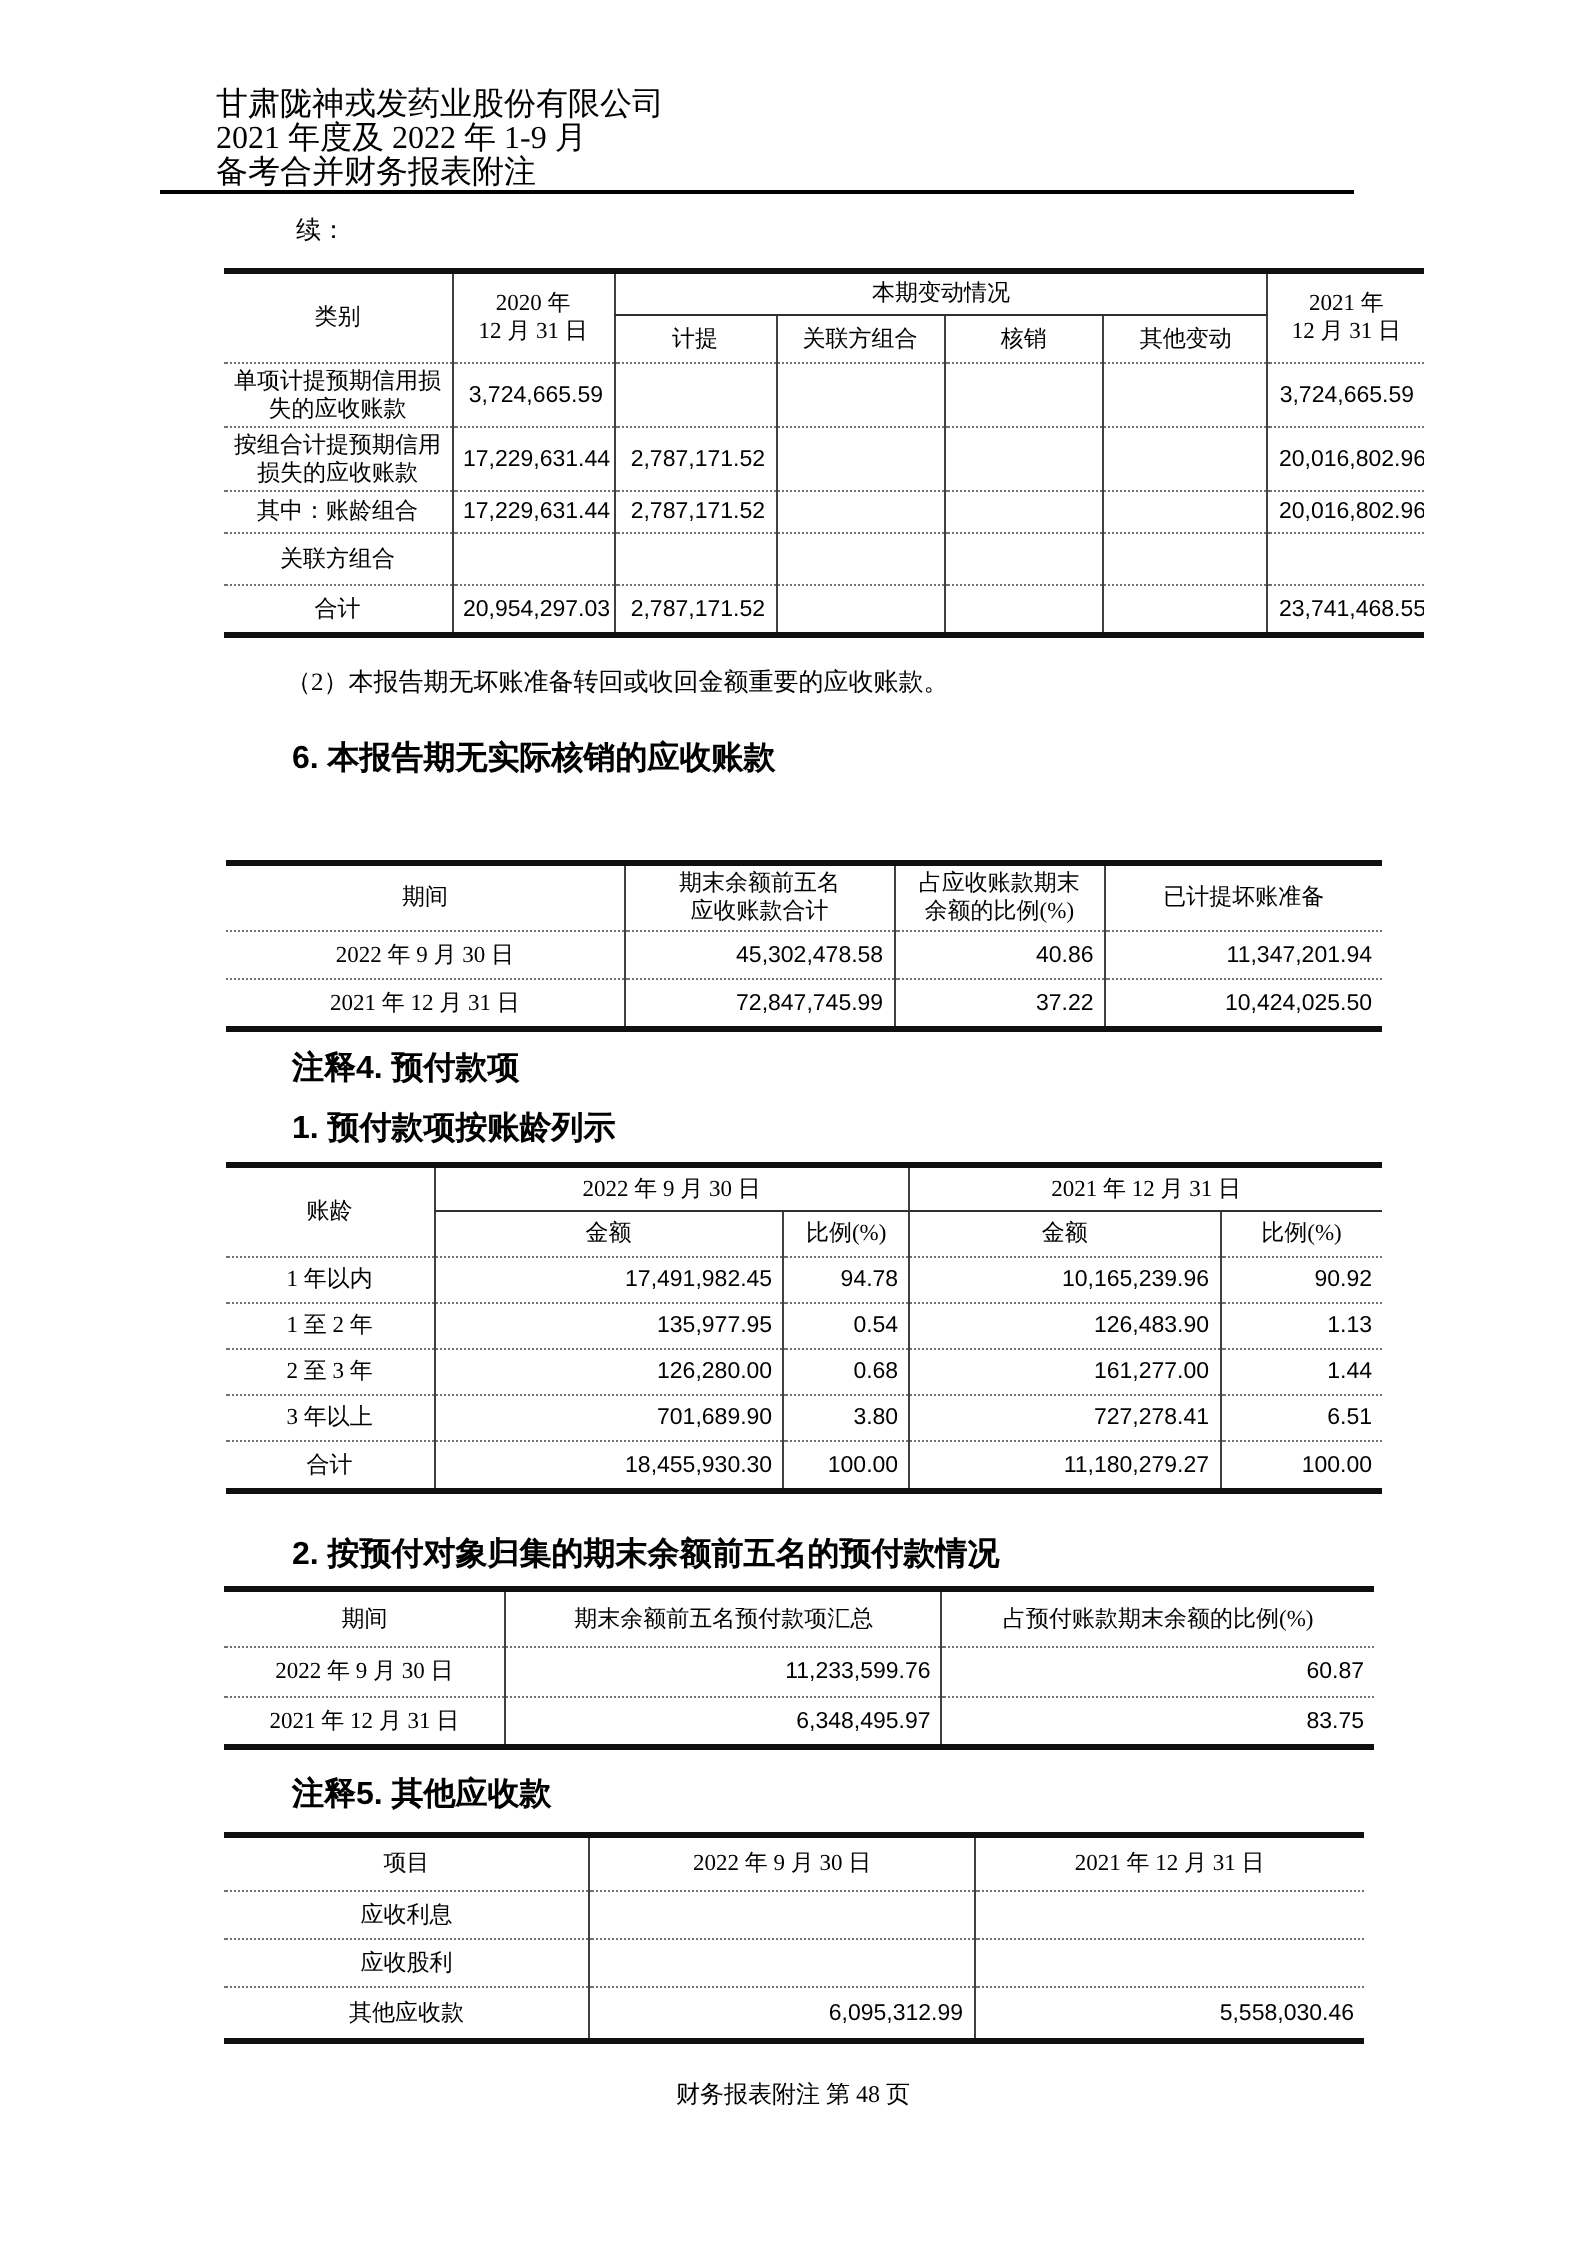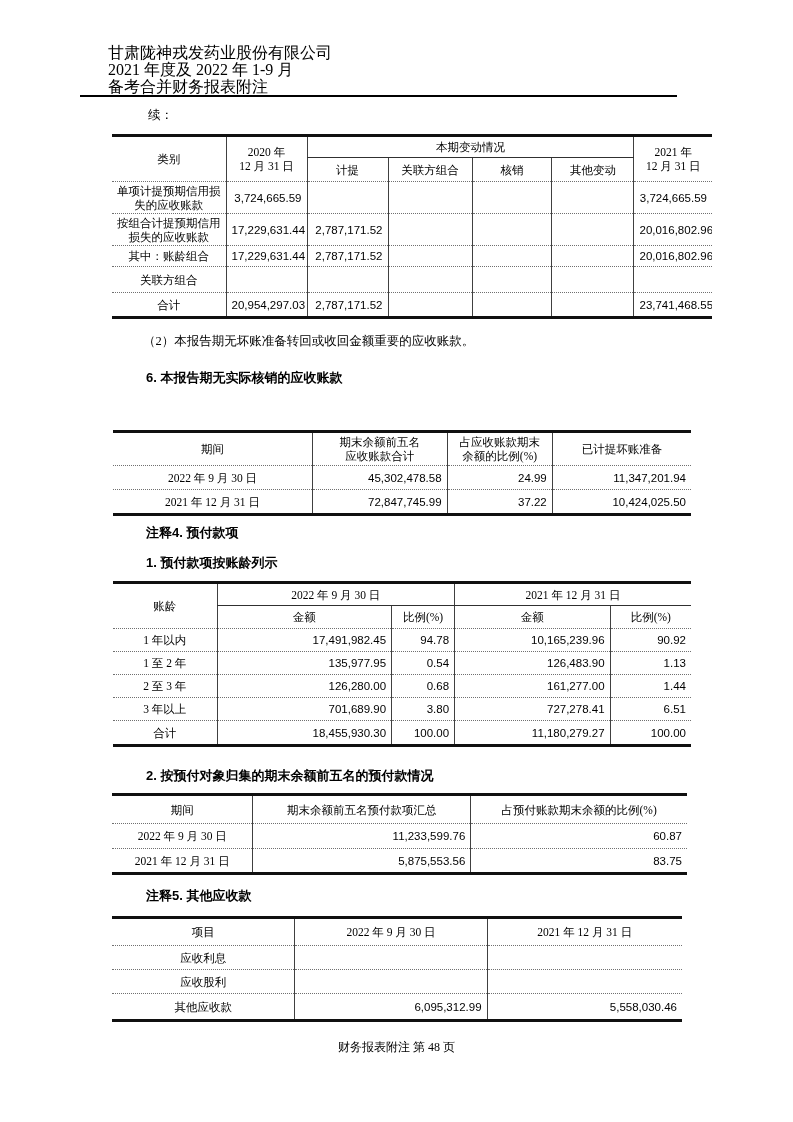--- a/index.html
+++ b/index.html
@@ -4,21 +4,21 @@
 <style>
   html,body { margin:0; padding:0; background:#ffffff; }
   .page {
     position:relative; width:793px; height:1122px; background:#fff;
     font-family:"Liberation Serif","DejaVu Serif",serif; color:#000; overflow:hidden;
   }
   .doc-header { position:absolute; left:108px; top:44px; font-size:16px; line-height:17px; white-space:nowrap; }
   .header-rule { position:absolute; left:80px; top:95px; width:597px; border-top:2px solid #000; height:0; }
   .continued { position:absolute; left:148px; top:107px; font-size:12.5px; }
   .body-text { position:absolute; left:143px; font-size:12.5px; }
-  .h-bold { position:absolute; left:146px; font-family:"Liberation Sans","DejaVu Sans",sans-serif; font-weight:bold; font-size:13px; white-space:nowrap; }
+  .h-bold { position:absolute; left:146px; font-family:"Liberation Sans","DejaVu Sans",sans-serif; font-weight:bold; font-size:16px; white-space:nowrap; }
 
   table.tbl { position:absolute; border-collapse:collapse; table-layout:fixed; background:#fff;
     border-top:3px solid #101010; border-bottom:3px solid #101010; }
   .tbl th, .tbl td { font-weight:400; vertical-align:middle; padding:1px 5px; font-size:11.5px; line-height:14px; overflow:hidden; }
   .tbl th { text-align:center; }
   .bl { border-left:1px solid #404040; }
   .tbl tbody td { border-top:1px dotted #707070; }
   .solid-under { border-bottom:1px solid #303030; }
   .two-line { white-space:pre-line; }
   .num { font-family:"Liberation Sans","DejaVu Sans",sans-serif; font-size:11px; text-align:right; }
@@ -140,21 +140,21 @@
 应收账款合计</th>
         <th class="bl two-line">占应收账款期末
 余额的比例(%)</th>
         <th class="bl">已计提坏账准备</th>
       </tr>
     </thead>
     <tbody>
       <tr style="height:24px">
         <td class="lbl">2022 年 9 月 30 日</td>
         <td class="bl num">45,302,478.58</td>
-        <td class="bl num">24.99</td>
+        <td class="bl num">40.86</td>
         <td class="bl num">11,347,201.94</td>
       </tr>
       <tr style="height:25px">
         <td class="lbl">2021 年 12 月 31 日</td>
         <td class="bl num">72,847,745.99</td>
         <td class="bl num">37.22</td>
         <td class="bl num">10,424,025.50</td>
       </tr>
     </tbody>
   </table>
@@ -238,21 +238,21 @@
       </tr>
     </thead>
     <tbody>
       <tr style="height:25px">
         <td class="lbl">2022 年 9 月 30 日</td>
         <td class="bl num">11,233,599.76</td>
         <td class="bl num">60.87</td>
       </tr>
       <tr style="height:25px">
         <td class="lbl">2021 年 12 月 31 日</td>
-        <td class="bl num">5,875,553.56</td>
+        <td class="bl num">6,348,495.97</td>
         <td class="bl num">83.75</td>
       </tr>
     </tbody>
   </table>
 
   <div class="h-bold" style="top:887px">注释5. 其他应收款</div>
 
   <table class="tbl" id="t5">
     <colgroup>
       <col style="width:32.1%">

